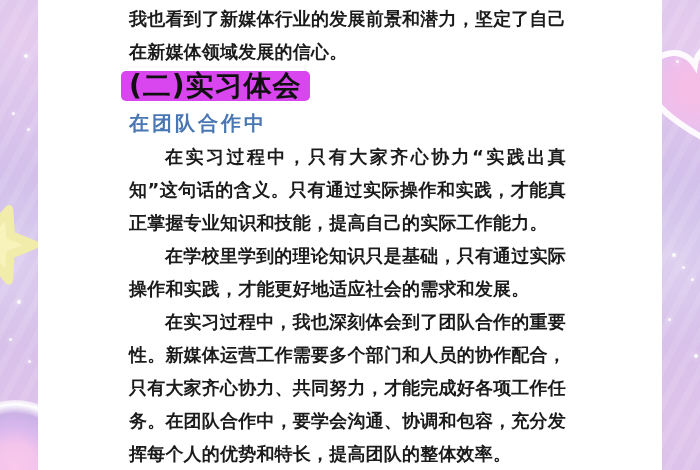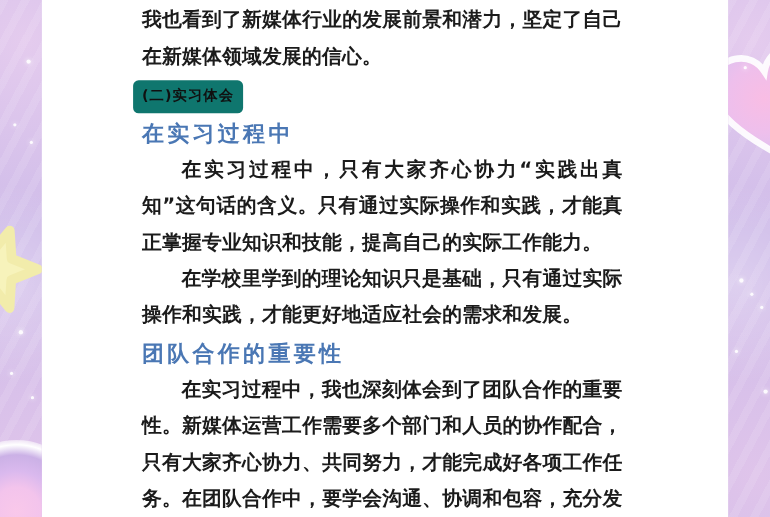--- a/index.html
+++ b/index.html
@@ -45,23 +45,23 @@
     color:#1b1b1b;
   }
   .body-p {
     margin:0; font-size:18px; line-height:33px; font-weight:700;
     text-align:justify; letter-spacing:0.2px; color:#1b1b1b;
   }
   .indent { text-indent:2em; }
 
   .hl-line { margin:3px 0 2px; line-height:30px; }
   .hl {
-    display:inline-block; background:#0f766e; border-radius:5px;
+    display:inline-block; background:#d946ef; border-radius:5px;
     padding:2px 8px 3px; margin-left:-8px;
-    font-size:13px; line-height:25px; font-weight:800; color:#101010;
+    font-size:28px; line-height:25px; font-weight:800; color:#101010;
     letter-spacing:1px;
   }
   .blue-h {
     margin:4px 0 3px; color:#4a77b4; font-size:20px; line-height:28px;
     font-weight:700; letter-spacing:3px;
   }
 </style>
 </head>
 <body>
 
@@ -99,23 +99,22 @@
 </div>
 
 <div class="content">
 
   <p class="body-p">我也看到了新媒体行业的发展前景和潜力，坚定了自己在新媒体领域发展的信心。</p>
 
   <div class="hl-line">
     <span class="hl">(二)实习体会</span>
   </div>
 
-  <h3 class="blue-h">在实习过程中</h3>
+  <h3 class="blue-h">在团队合作中</h3>
 
   <p class="body-p indent">在实习过程中，只有大家齐心协力“实践出真知”这句话的含义。只有通过实际操作和实践，才能真正掌握专业知识和技能，提高自己的实际工作能力。</p>
 
   <p class="body-p indent">在学校里学到的理论知识只是基础，只有通过实际操作和实践，才能更好地适应社会的需求和发展。</p>
 
-  <h3 class="blue-h">团队合作的重要性</h3>
 
   <p class="body-p indent">在实习过程中，我也深刻体会到了团队合作的重要性。新媒体运营工作需要多个部门和人员的协作配合，只有大家齐心协力、共同努力，才能完成好各项工作任务。在团队合作中，要学会沟通、协调和包容，充分发挥每个人的优势和特长，提高团队的整体效率。</p>
 
 </div>
 
 </body></html>

